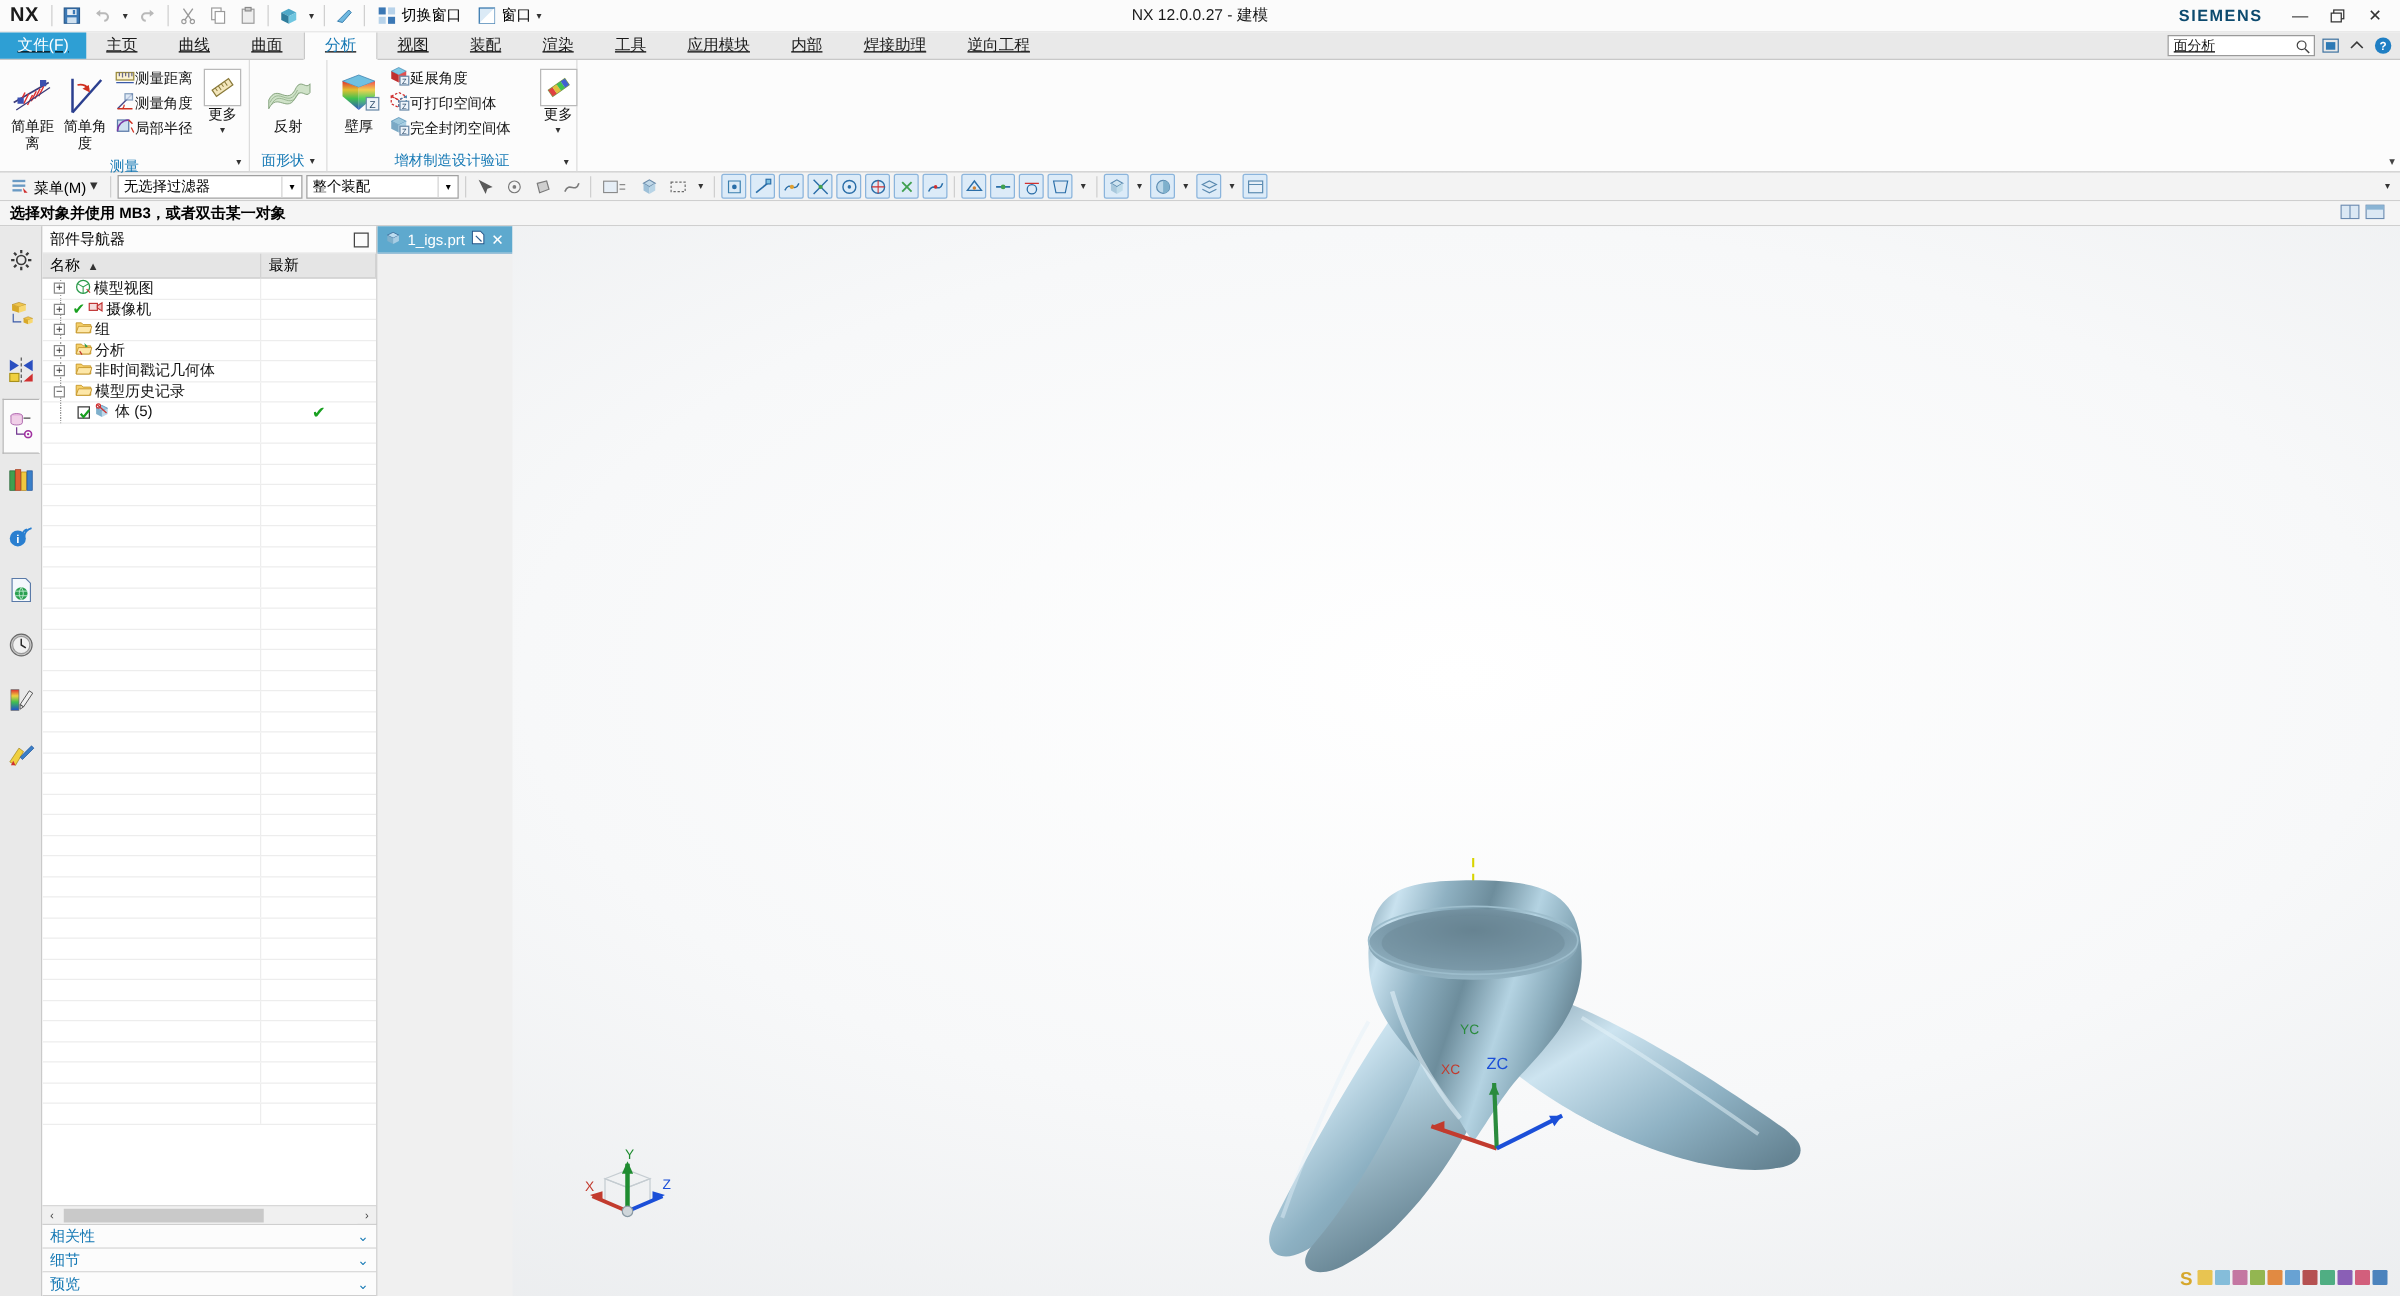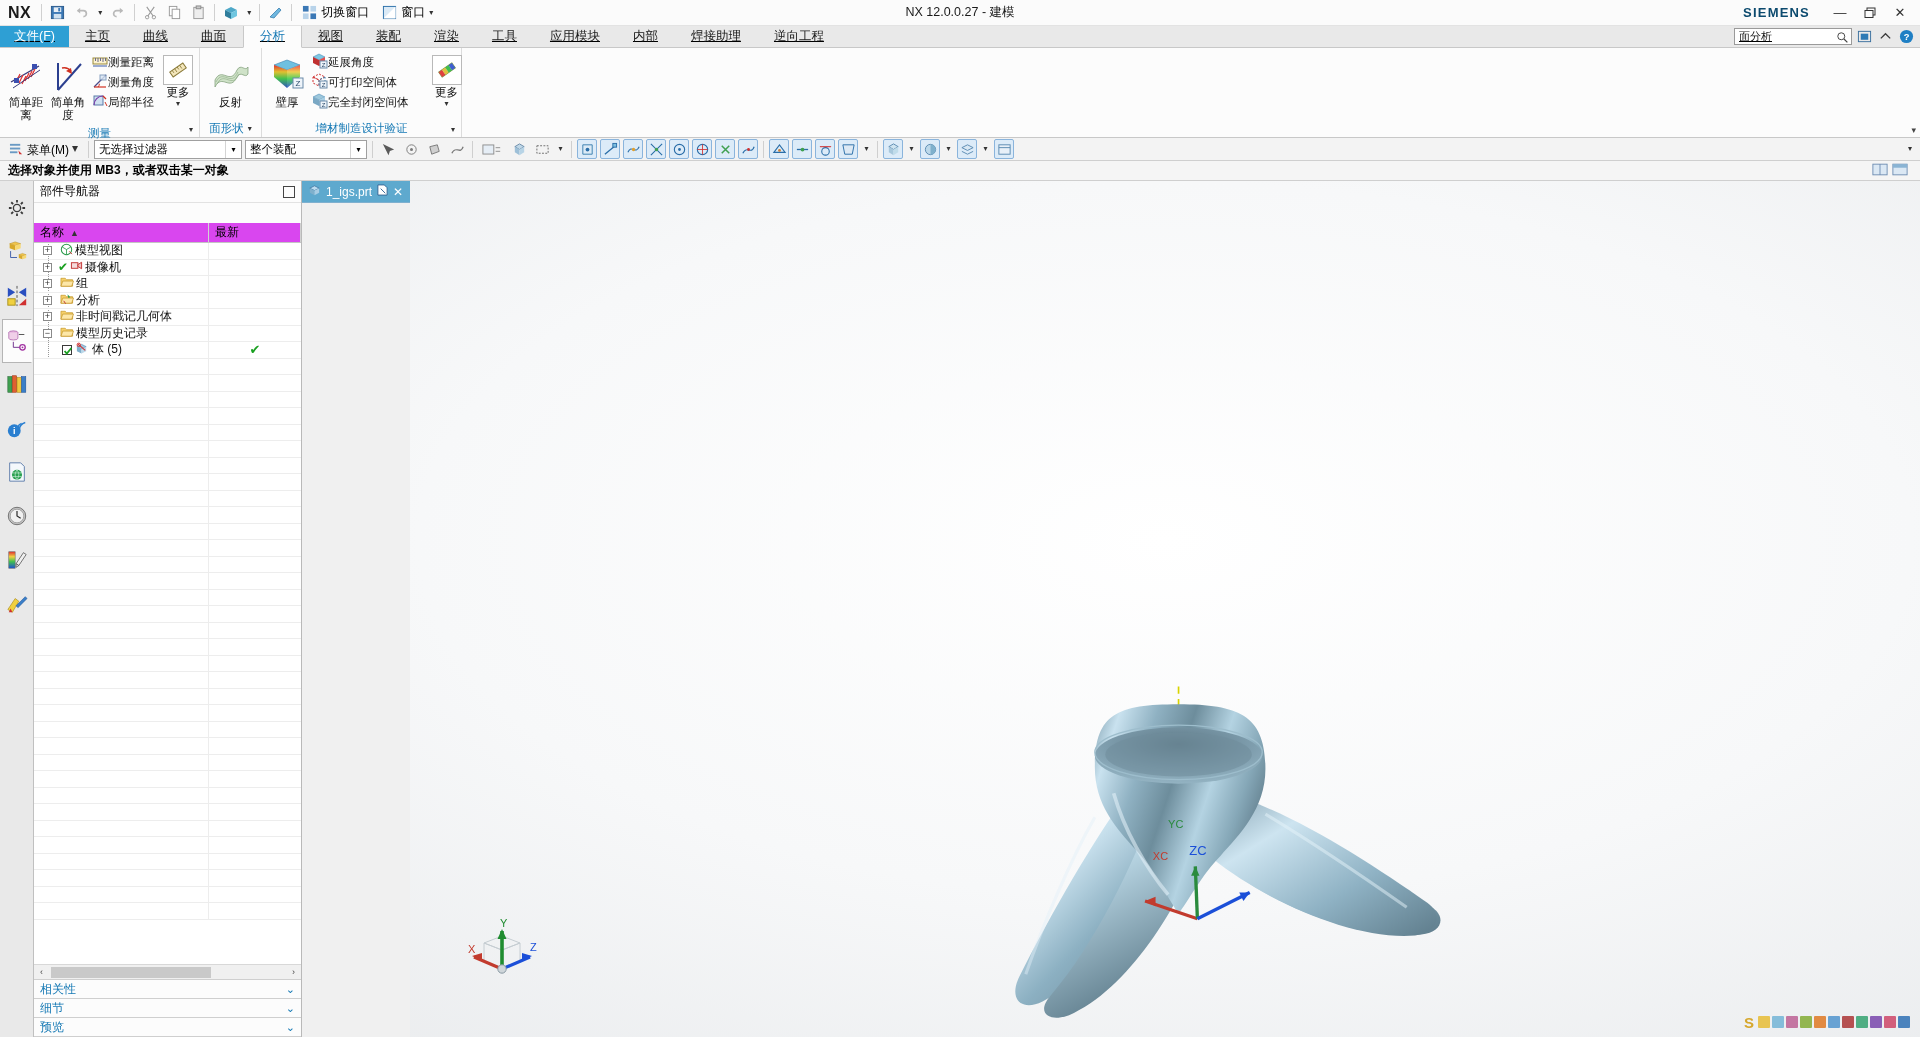--- a/index.html
+++ b/index.html
@@ -95,22 +95,22 @@
             display:flex; flex-direction:column; align-items:center; padding-top:6px; gap:0; }
   .res-ico { width:30px; height:44px; display:flex; align-items:center; justify-content:center;
              border:1px solid transparent; }
   .res-ico.sel { background:#fcfcfc; border:1px solid #b5b5b5; border-right-color:#fcfcfc; }
 
   .navpanel { width:268px; background:#fcfcfc; border-right:1px solid #b9b9b9;
               display:flex; flex-direction:column; }
   .nav-hdr { height:22px; display:flex; align-items:center; padding:0 6px; font-size:12px;
              border-bottom:1px solid #e2e2e2; }
   .nav-hdr .pin { margin-left:auto; width:12px; height:12px; border:1.4px solid #444; }
-  .tbl-hdr { height:20px; background:#d946ef; display:flex; border-bottom:1px solid #c4c4c4;
-             font-size:12px;margin-top:20px; }
+  .tbl-hdr { height:20px; background:#e5e5e5; display:flex; border-bottom:1px solid #c4c4c4;
+             font-size:12px; }
   .th { display:flex; align-items:center; padding:0 6px; gap:6px; border-right:1px solid #d2d2d2; }
   .th.name { width:175px; }
   .th.up { flex:1; }
   .tree { flex:1; overflow:hidden; position:relative; background:#fff; }
   .tree-rows { position:absolute; inset:0; }
   .trow { height:16.5px; display:flex; border-bottom:1px solid #ededed; position:relative; }
   .trow .cellA { width:175px; display:flex; align-items:center; gap:2px; border-right:1px solid #ededed; }
   .trow .cellB { flex:1; display:flex; align-items:center; justify-content:center; }
   .exp { width:9px; height:9px; border:1px solid #8a8a8a; background:#fff; font:9px/7px "Liberation Sans",sans-serif;
          text-align:center; color:#333; margin-left:9px; }

